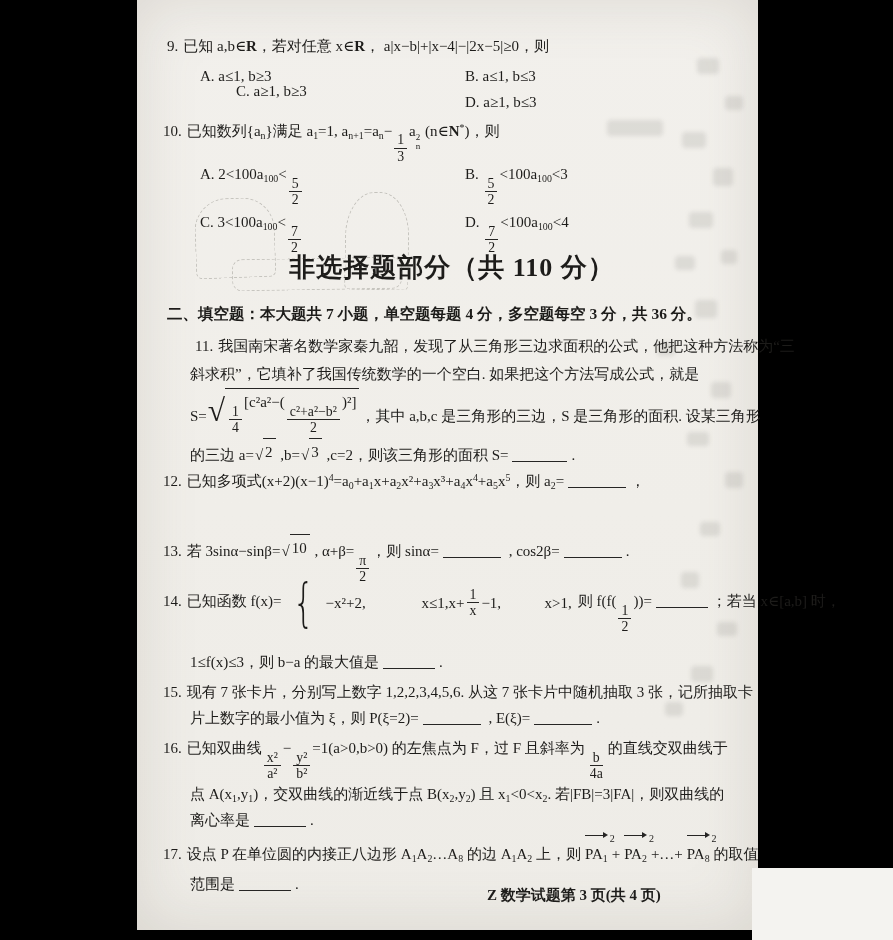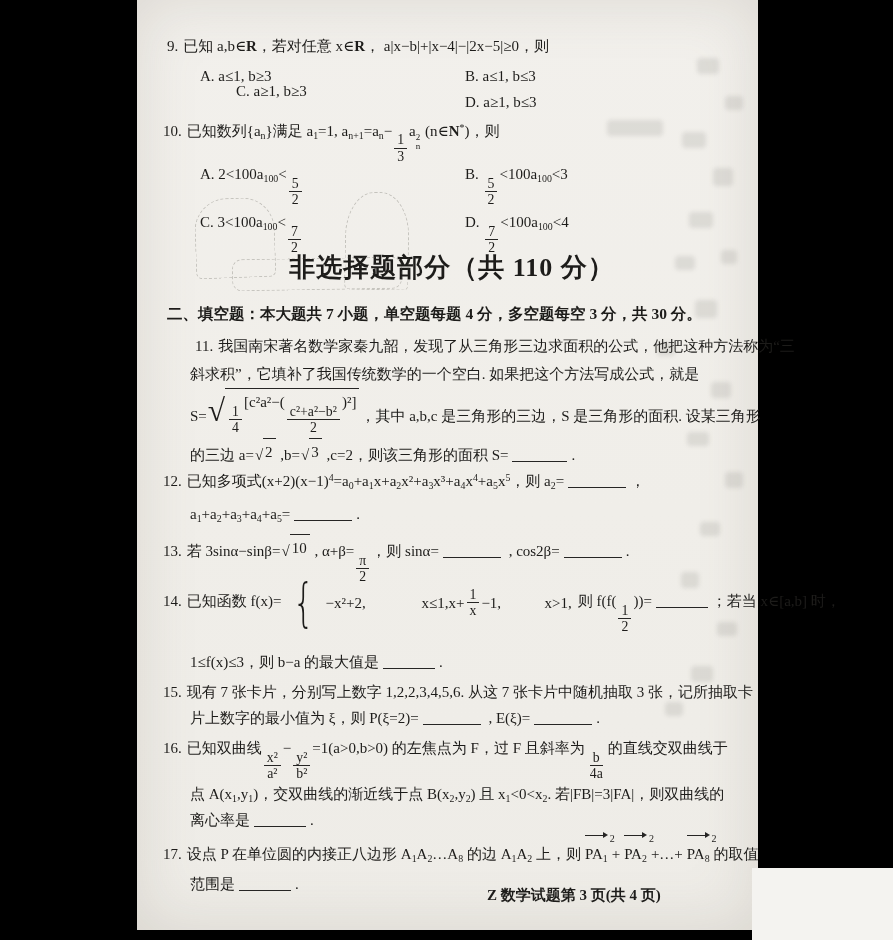--- a/index.html
+++ b/index.html
@@ -104,21 +104,21 @@
         </span></span>
   </div>
   <div class="line" style="left:328px;top:210px;">
     <span>D.</span> <span><span class="frac">
           <span class="fn">7</span>
           <span class="fd">2</span>
         </span>&lt;100a<span class="sub">100</span>&lt;4</span>
   </div>
 
   <div class="section-title">非选择题部分（共 110 分）</div>
-  <div class="fill-header">二、填空题：本大题共 7 小题，单空题每题 4 分，多空题每空 3 分，共 30 分。</div>
+  <div class="fill-header">二、填空题：本大题共 7 小题，单空题每题 4 分，多空题每空 3 分，共 36 分。</div>
 
   <div class="line" style="left:26px;top:334px;margin-left:32px;">
     <span class="qno">11.</span><span>我国南宋著名数学家秦九韶，发现了从三角形三边求面积的公式，他把这种方法称为“三</span>
   </div>
   <div class="line" style="left:53px;top:362px;">斜求积”，它填补了我国传统数学的一个空白. 如果把这个方法写成公式，就是</div>
   <div class="line" style="left:53px;top:388px;">S=<span class="sqrt big">
         <span class="rsym">√</span>
         <span class="rbody"><span class="frac">
             <span class="fn">1</span>
             <span class="fd">4</span>
@@ -131,21 +131,20 @@
         <span class="rsym">√</span>
         <span class="rbody">2</span>
       </span> ,b=<span class="sqrt">
         <span class="rsym">√</span>
         <span class="rbody">3</span>
       </span> ,c=2，则该三角形的面积 S=<span class="blank" style="width: 55px;"></span>.</div>
 
   <div class="line" style="left:26px;top:466px;">
     <span class="qno">12.</span><span>已知多项式(x+2)(x−1)<span class="sup">4</span>=a<span class="sub">0</span>+a<span class="sub">1</span>x+a<span class="sub">2</span>x²+a<span class="sub">3</span>x³+a<span class="sub">4</span>x<span class="sup">4</span>+a<span class="sub">5</span>x<span class="sup">5</span>，则 a<span class="sub">2</span>=<span class="blank" style="width: 58px;"></span>，</span>
   </div>
-  <div class="line" style="left:53px;top:502px;">a<span class="sub">1</span>+a<span class="sub">2</span>+a<span class="sub">3</span>+a<span class="sub">4</span>+a<span class="sub">5</span>=<span class="blank" style="width: 58px;"></span>.</div>
 
   <div class="line" style="left:26px;top:534px;">
     <span class="qno">13.</span><span>若 3sinα−sinβ=<span class="sqrt">
           <span class="rsym">√</span>
           <span class="rbody">10</span>
         </span> , α+β=<span class="frac">
           <span class="fn">π</span>
           <span class="fd">2</span>
         </span>，则 sinα=<span class="blank" style="width: 58px;"></span> , cos2β=<span class="blank" style="width: 58px;"></span>.</span>
   </div>

